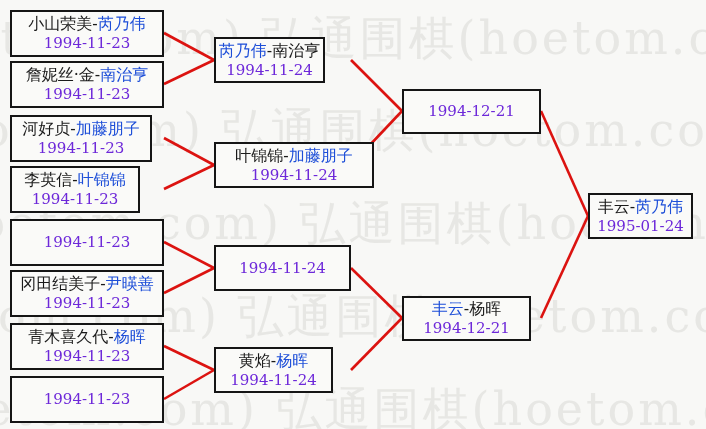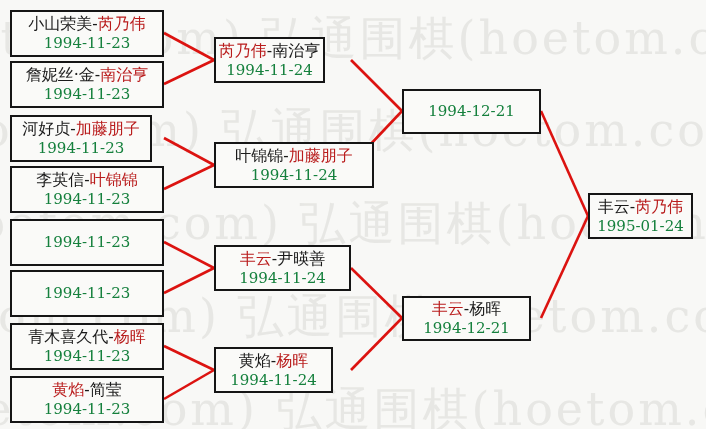--- a/index.html
+++ b/index.html
@@ -30,23 +30,23 @@
   .box{
     position:absolute;z-index:2;box-sizing:border-box;
     border:2px solid #151515;background:#fafaf8;
     display:flex;flex-direction:column;justify-content:center;align-items:center;
     text-align:center;
   }
   .names{
     font-size:16px;line-height:20px;color:#1a1a1a;
     white-space:nowrap;
   }
-  .names .win{color:#b91c1c;}
+  .names .win{color:#1d4ed8;}
   .date{
-    font-size:15px;line-height:19px;color:#15803d;
+    font-size:15px;line-height:19px;color:#6d28d9;
     font-family:"DejaVu Serif","Liberation Serif",serif;
   }
 </style>
 </head>
 <body>
 
 <div id="stage">
 
   <div id="watermark">
     <div class="wm-row">弘通围棋(hoetom.com)  弘通围棋(hoetom.com)  弘通围棋(hoetom.com)</div>
@@ -80,49 +80,48 @@
     <div class="date">1994-11-23</div>
   </div>
   <div class="box" style="left:10px;top:61px;width:154px;height:47px">
     <div class="names"><span>詹妮丝·金-</span><span class="win">南治亨</span><span></span></div>
     <div class="date">1994-11-23</div>
   </div>
   <div class="box" style="left:10px;top:115px;width:142px;height:47px">
     <div class="names"><span>河好贞-</span><span class="win">加藤朋子</span><span></span></div>
     <div class="date">1994-11-23</div>
   </div>
-  <div class="box" style="left:10px;top:166px;width:154px;height:47px">
+  <div class="box" style="left:10px;top:166px;width:130px;height:47px">
     <div class="names"><span>李英信-</span><span class="win">叶锦锦</span><span></span></div>
     <div class="date">1994-11-23</div>
   </div>
   <div class="box" style="left:10px;top:219px;width:154px;height:47px">
     <div class="date">1994-11-23</div>
   </div>
   <div class="box" style="left:10px;top:270px;width:154px;height:47px">
+    <div class="names"><span>冈田结美子-</span><span class="win">尹暎善</span><span></span></div>
     <div class="date">1994-11-23</div>
   </div>
   <div class="box" style="left:10px;top:323px;width:154px;height:47px">
     <div class="names"><span>青木喜久代-</span><span class="win">杨晖</span><span></span></div>
     <div class="date">1994-11-23</div>
   </div>
   <div class="box" style="left:10px;top:376px;width:154px;height:47px">
-    <div class="names"><span class="win">黄焰</span><span>-简莹</span></div>
     <div class="date">1994-11-23</div>
   </div>
 
   <div class="box" style="left:214px;top:37px;width:111px;height:46px">
     <div class="names"><span class="win">芮乃伟</span><span>-南治亨</span></div>
     <div class="date">1994-11-24</div>
   </div>
   <div class="box" style="left:214px;top:142px;width:160px;height:46px">
     <div class="names"><span>叶锦锦-</span><span class="win">加藤朋子</span></div>
     <div class="date">1994-11-24</div>
   </div>
   <div class="box" style="left:214px;top:245px;width:137px;height:46px">
-    <div class="names"><span class="win">丰云</span><span>-尹暎善</span></div>
     <div class="date">1994-11-24</div>
   </div>
   <div class="box" style="left:214px;top:347px;width:119px;height:46px">
     <div class="names"><span>黄焰-</span><span class="win">杨晖</span></div>
     <div class="date">1994-11-24</div>
   </div>
 
   <div class="box" style="left:402px;top:89px;width:139px;height:45px">
     <div class="date">1994-12-21</div>
   </div>

